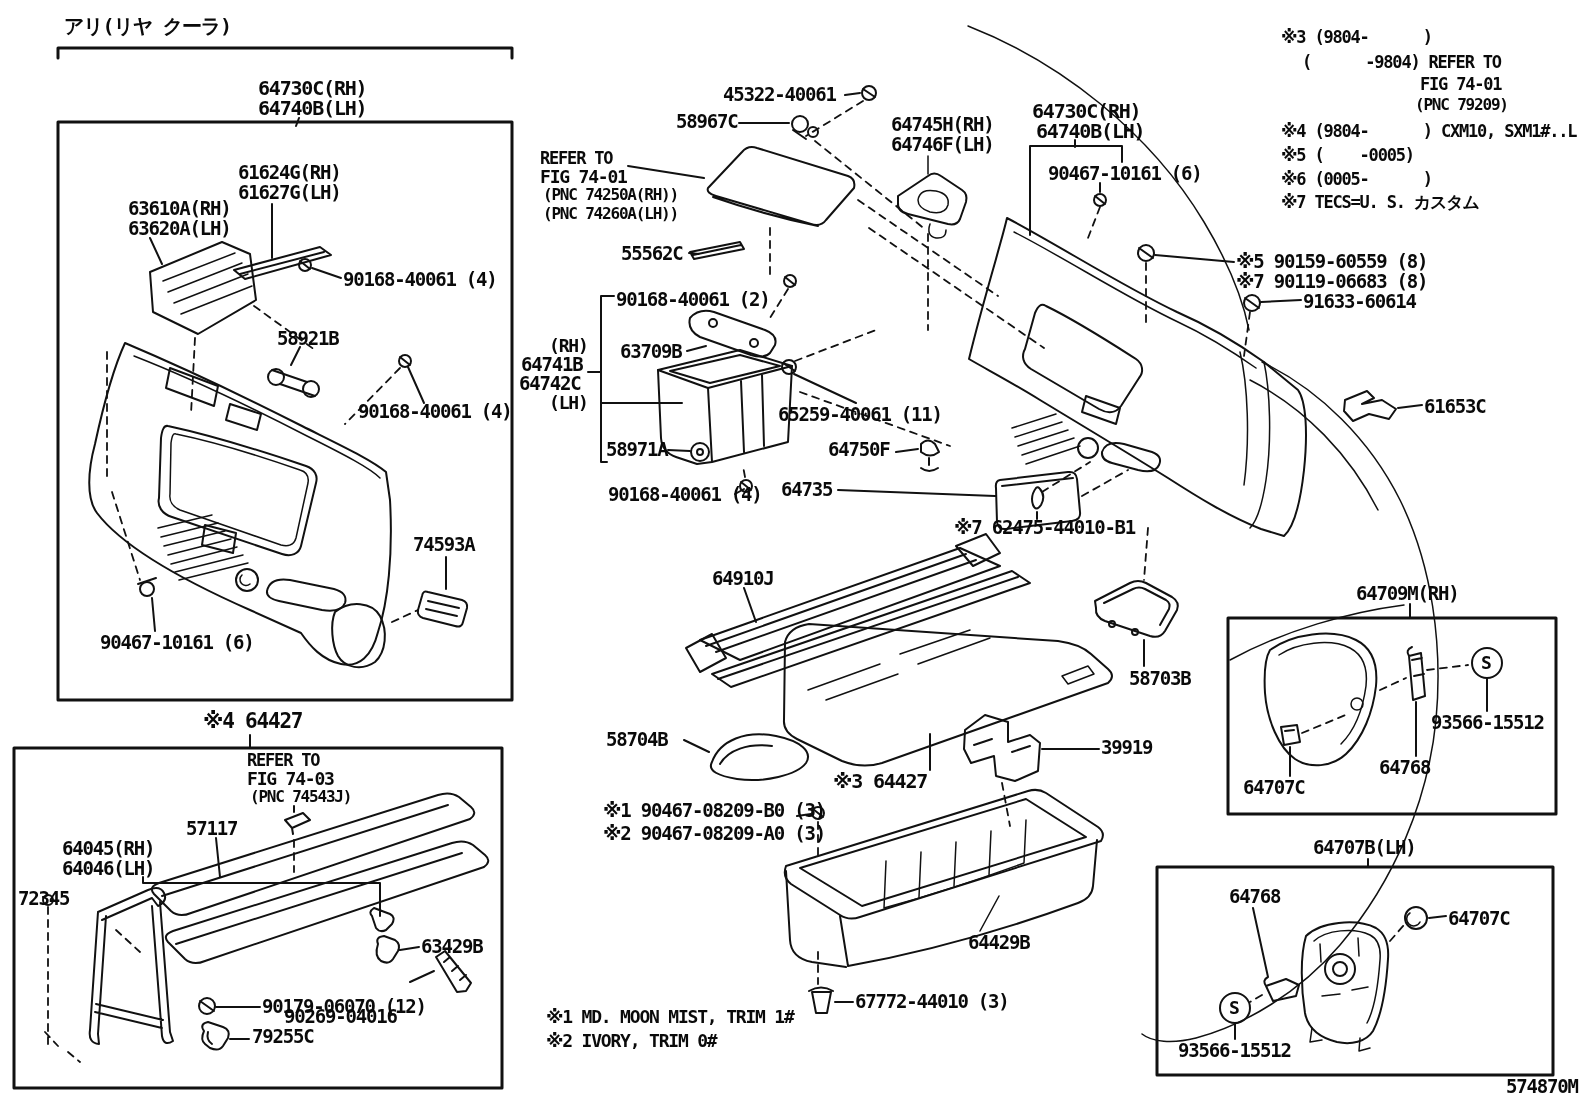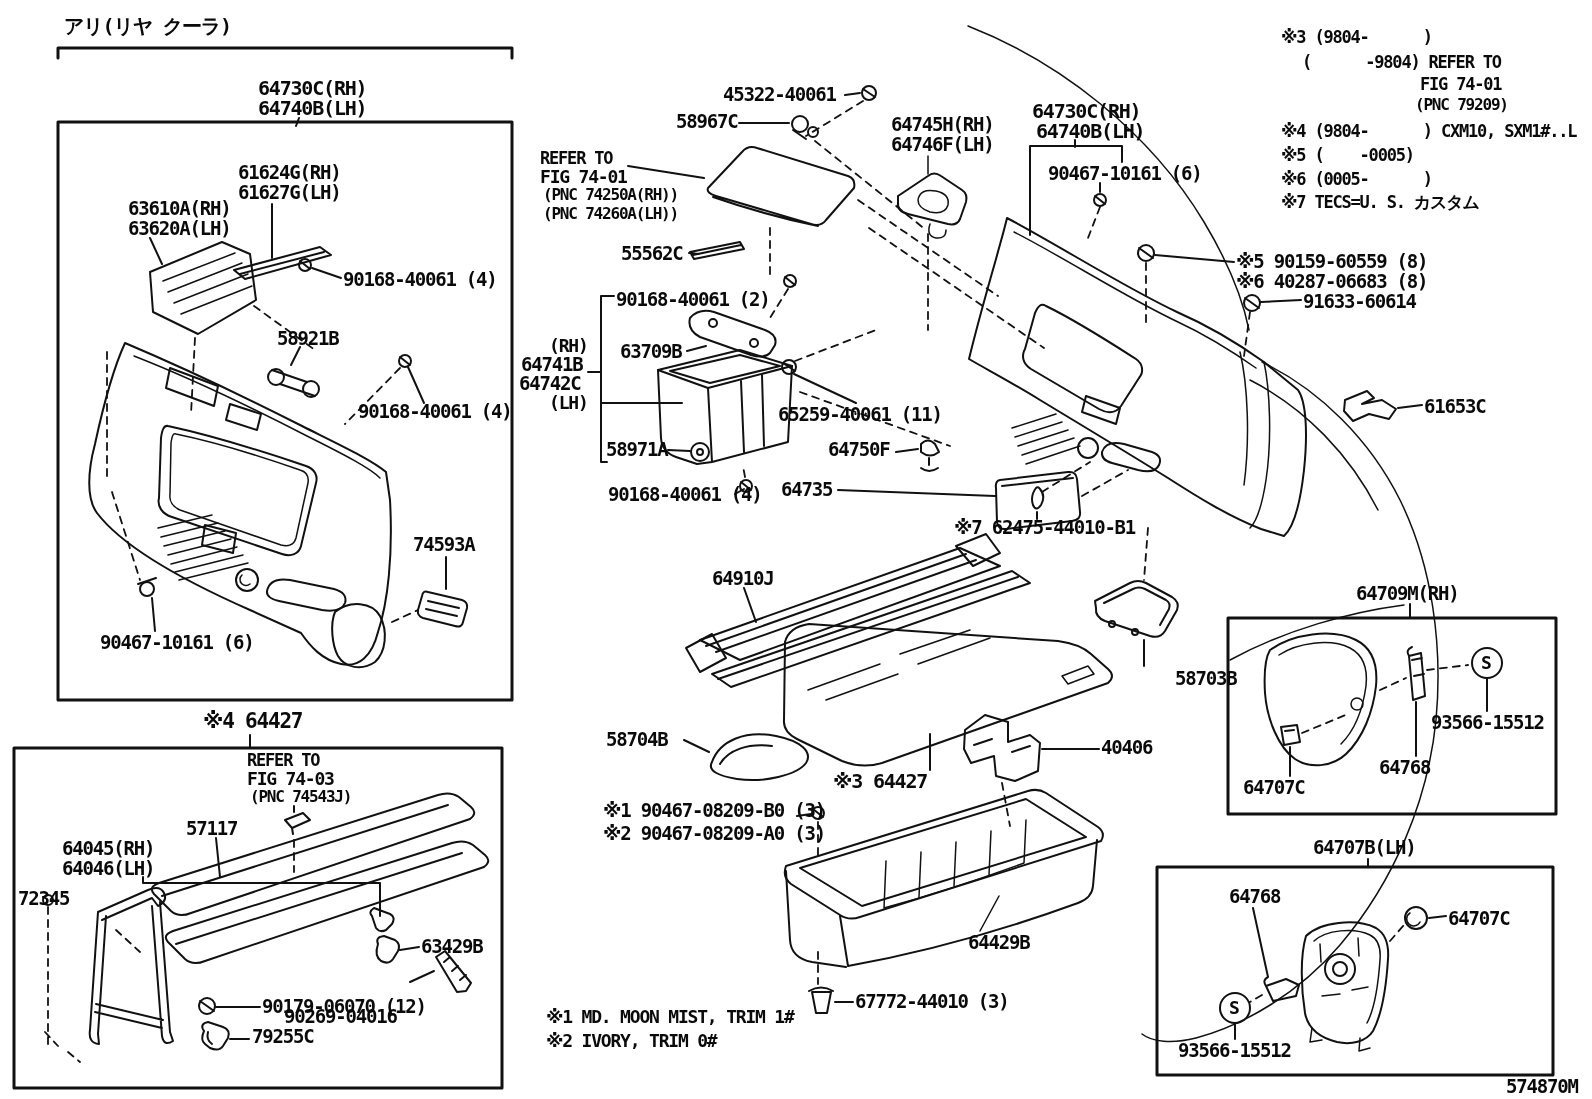--- a/index.html
+++ b/index.html
@@ -235,38 +235,38 @@
 <div class="lbl fs18" style="left:549px;top:393px">(LH)</div>
 <div class="lbl" style="left:620px;top:341px">63709B</div>
 <div class="lbl" style="left:778px;top:404px">65259-40061 (11)</div>
 <div class="lbl" style="left:606px;top:439px">58971A</div>
 <div class="lbl" style="left:828px;top:439px">64750F</div>
 <div class="lbl" style="left:608px;top:484px">90168-40061 (4)</div>
 <div class="lbl" style="left:781px;top:479px">64735</div>
 <div class="lbl" style="left:954px;top:517px">※7 62475-44010-B1</div>
 
 <div class="lbl" style="left:1236px;top:251px">※5 90159-60559 (8)</div>
-<div class="lbl" style="left:1236px;top:271px">※6 40287-06683 (8)</div>
+<div class="lbl" style="left:1236px;top:271px">※7 90119-06683 (8)</div>
 <div class="lbl" style="left:1303px;top:291px">91633-60614</div>
 <div class="lbl" style="left:1424px;top:396px">61653C</div>
 
 <div class="lbl fs17" style="left:1281px;top:28px">※3 (9804-      )</div>
 <div class="lbl fs17" style="left:1302px;top:53px">(      -9804) REFER TO</div>
 <div class="lbl fs17" style="left:1420px;top:75px">FIG 74-01</div>
 <div class="lbl fs16" style="left:1415px;top:96px">(PNC 79209)</div>
 <div class="lbl fs17" style="left:1281px;top:122px">※4 (9804-      ) CXM10, SXM1#..L</div>
 <div class="lbl fs17" style="left:1281px;top:146px">※5 (    -0005)</div>
 <div class="lbl fs17" style="left:1281px;top:170px">※6 (0005-      )</div>
 <div class="lbl fs17" style="left:1281px;top:193px">※7 TECS=U. S. カスタム</div>
 
 <div class="lbl" style="left:712px;top:568px">64910J</div>
 <div class="lbl" style="left:606px;top:729px">58704B</div>
 <div class="lbl fs20" style="left:833px;top:771px">※3 64427</div>
-<div class="lbl" style="left:1101px;top:737px">40406</div>
-<div class="lbl" style="left:1175px;top:668px">58703B</div>
+<div class="lbl" style="left:1101px;top:737px">39919</div>
+<div class="lbl" style="left:1129px;top:668px">58703B</div>
 <div class="lbl" style="left:603px;top:800px">※1 90467-08209-B0 (3)</div>
 <div class="lbl" style="left:603px;top:823px">※2 90467-08209-A0 (3)</div>
 <div class="lbl" style="left:968px;top:932px">64429B</div>
 <div class="lbl" style="left:855px;top:991px">67772-44010 (3)</div>
 <div class="lbl fs18" style="left:546px;top:1007px">※1 MD. MOON MIST, TRIM 1#</div>
 <div class="lbl fs18" style="left:546px;top:1031px">※2 IVORY, TRIM 0#</div>
 
 <div class="lbl" style="left:1356px;top:583px">64709M(RH)</div>
 <div class="lbl" style="left:1431px;top:712px">93566-15512</div>
 <div class="lbl" style="left:1379px;top:757px">64768</div>

